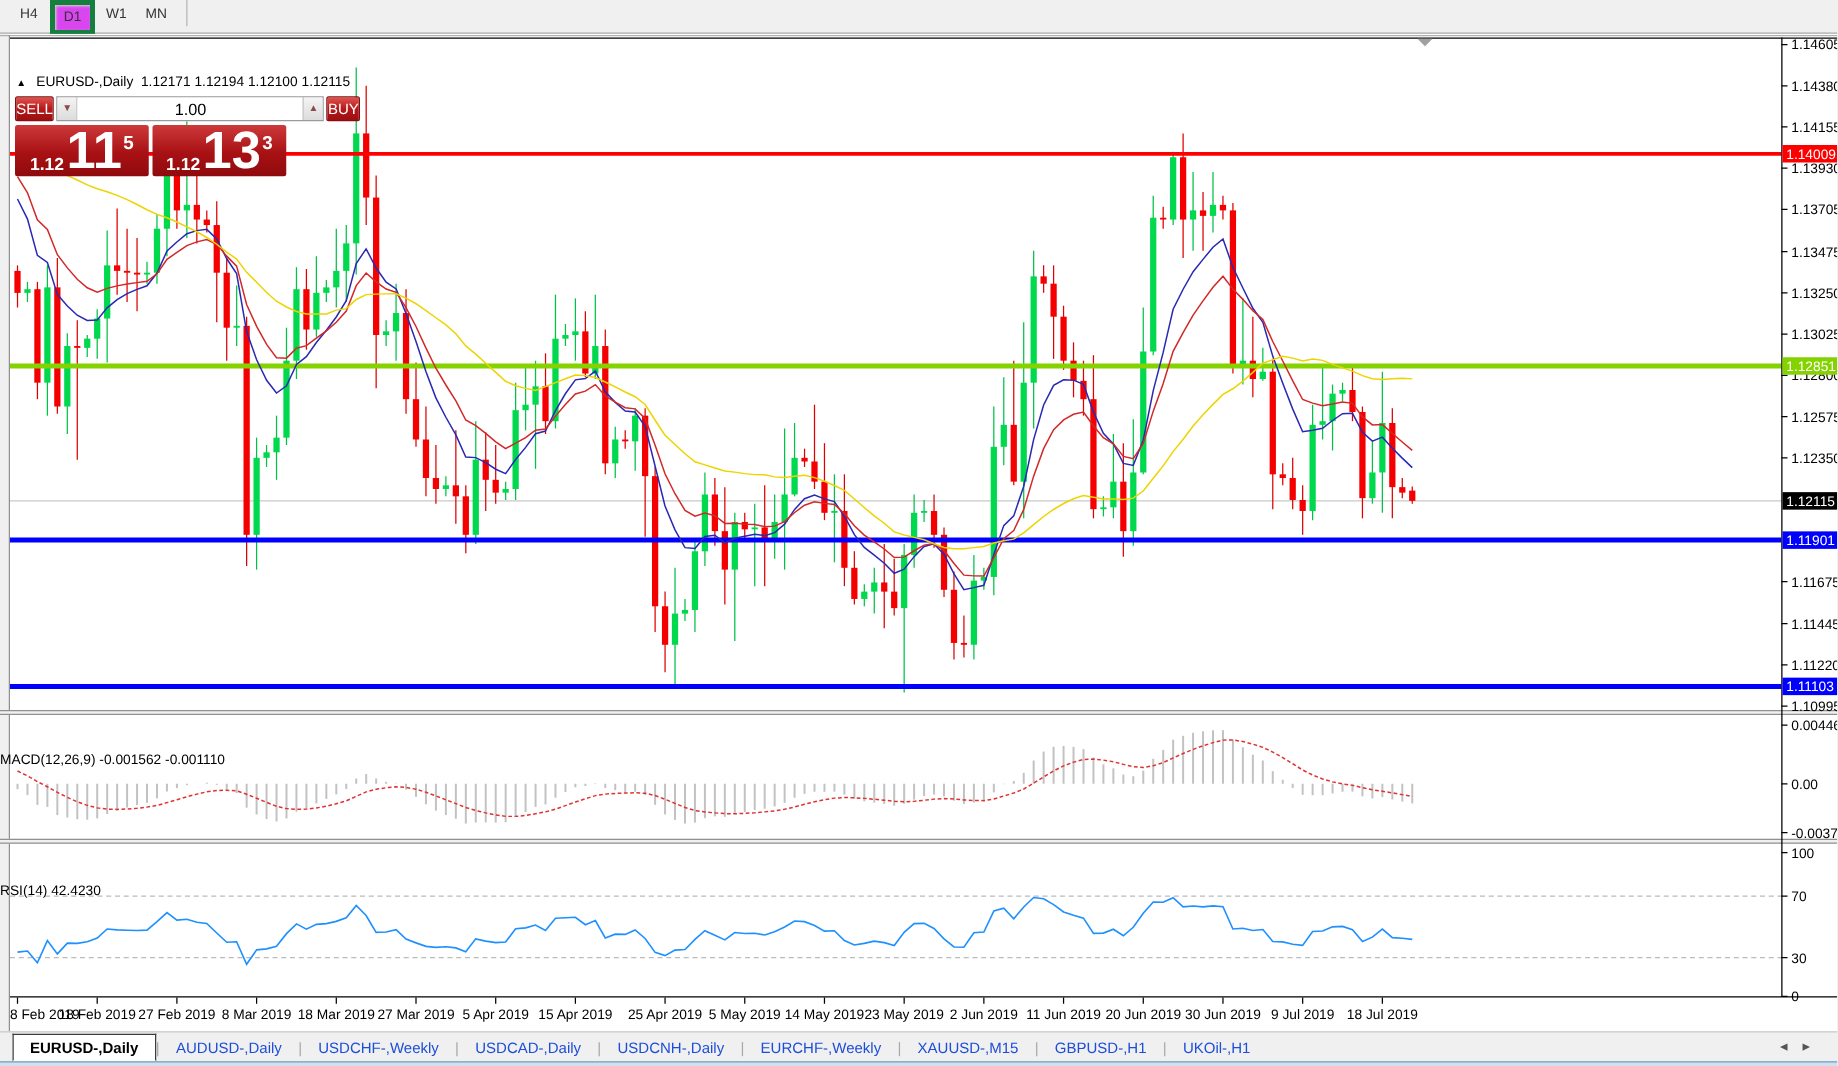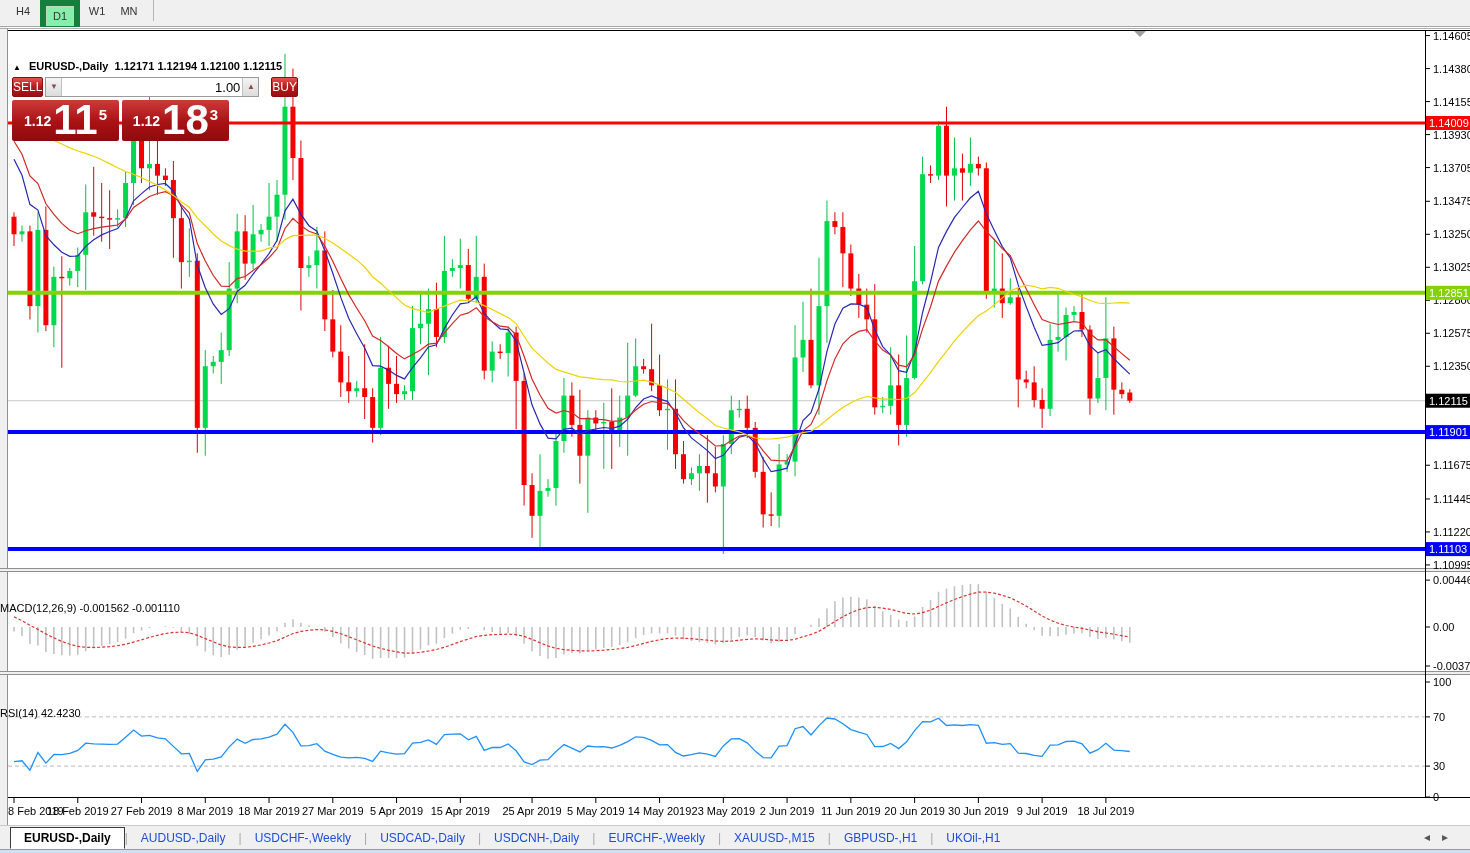--- a/index.html
+++ b/index.html
@@ -3,47 +3,47 @@
 <meta charset="utf-8">
 <style>
   html,body{margin:0;padding:0;background:#e8e8e8}
   #app{position:relative;width:1470px;height:853px;background:#fff;
        font-family:"Liberation Sans",sans-serif;overflow:hidden;user-select:none}
   
   .toolbar{position:absolute;top:0;left:0;width:1470px;height:27px;background:#f0f0f0;
            display:flex;align-items:flex-start;box-sizing:border-box;border-bottom:1px solid #a6a6a6;padding-left:8px}
   .tf-btn{width:28px;height:20px;line-height:20px;text-align:center;font-size:11px;color:#333;
           border:1px solid transparent;margin-right:2px;cursor:pointer}
-  .tf-btn.active{background:#86efac;border:6px solid #15803d;box-shadow:inset 1px 1px 2px #d0d0d0}
+  .tf-btn.active{background:#d946ef;border:4px solid #15803d;box-shadow:inset 1px 1px 2px #d0d0d0}
   .tf-sep{width:1px;height:21px;background:#b5b5b5;margin:0 7px}
   
   svg#chart{position:absolute;top:27px;left:0;display:block}
-  .symbol-line{position:absolute;left:13px;top:60px;font-size:11px;font-weight:bold;color:#000;white-space:nowrap}
+  .symbol-line{position:absolute;left:13px;top:60px;font-size:11px;font-weight:normal;color:#000;white-space:nowrap}
   .symbol-line .tri{font-size:8px;margin-right:5px;color:#000}
   .macd-label,.rsi-label{position:absolute;left:0;font-size:11px;color:#000;white-space:nowrap}
   .macd-label{top:602px}
   .rsi-label{top:707px}
   
   .trade-panel{position:absolute;left:12px;top:77px;width:219px}
   .tp-row1{display:flex;height:20px}
   .sell-btn,.buy-btn{width:56px;background:linear-gradient(#e0544e,#b5181a 50%,#9c0f12);color:#fff;
        font-size:12px;text-align:left;line-height:19px;border:1px solid #8a0c0f;border-radius:2px;cursor:pointer}
-  .buy-btn{margin-left:12px}
+  .buy-btn{margin-left:2px}
   .sell-btn{margin-right:2px}
   .vol-group{flex:1;display:flex;border:1px solid #9a9a9a;background:#fff;box-sizing:border-box}
   .vol-dn,.vol-up{width:15px;background:linear-gradient(#f4f4f4,#dcdcdc);color:#8a4b4b;font-size:8px;
        text-align:center;line-height:18px;cursor:pointer}
   .vol-dn{border-right:1px solid #c0c0c0}.vol-up{border-left:1px solid #c0c0c0}
-  .vol-input{flex:1;border:none;outline:none;text-align:right;font-size:13px;font-family:"Liberation Sans",sans-serif;min-width:0}
+  .vol-input{flex:1;border:none;outline:none;text-align:center;font-size:13px;font-family:"Liberation Sans",sans-serif;min-width:0}
   .tp-row2{display:flex;margin-top:3px}
   .price-box{width:107px;height:41px;background:linear-gradient(#cd3a3a,#a81114 55%,#8f0a0d);
        border-radius:2px;color:#fff;display:flex;align-items:flex-end;justify-content:center;
        padding-bottom:3px;box-sizing:border-box;cursor:pointer}
   .price-box + .price-box{margin-left:3px}
-  .pb-prefix{font-weight:bold;font-size:14px;margin:0 2px 10px 0;line-height:1}
+  .pb-prefix{font-weight:bold;font-size:14px;margin:0 2px 0 0;line-height:1}
   .pb-big{font-weight:bold;font-size:42px;line-height:0.85}
   .pb-sup{font-weight:bold;font-size:15px;align-self:flex-start;margin:6px 0 0 1px}
   
   .tabbar{position:absolute;top:825px;left:0;width:1470px;height:24px;background:#f0f0f0;
           display:flex;align-items:center;box-sizing:border-box;border-top:1px solid #c9c9c9;padding-left:10px}
   .tab{font-size:12px;color:#1d4ed8;padding:3px 13px;cursor:pointer;white-space:nowrap}
   .tab.active{background:#fff;color:#000;font-weight:bold;border:1px solid #3c3c3c;border-bottom-color:#fff}
   .tab-sep{color:#a8a8a8;font-size:12px}
   .tab-arrows{position:absolute;right:10px;top:4px;font-size:12px;color:#555;letter-spacing:12px;cursor:pointer}
   .statusbar{position:absolute;top:849px;left:0;width:1470px;height:4px;background:#cfe0ef;border-top:1px solid #7a9cc6;box-sizing:border-box}
@@ -619,21 +619,21 @@
       <div class="buy-btn">BUY</div>
     </div>
     <div class="tp-row2">
       <div class="price-box">
         <span class="pb-prefix">1.12</span>
         <span class="pb-big">11</span>
         <span class="pb-sup">5</span>
       </div>
       <div class="price-box">
         <span class="pb-prefix">1.12</span>
-        <span class="pb-big">18</span>
+        <span class="pb-big">13</span>
         <span class="pb-sup">3</span>
       </div>
     </div>
   </div>
 
   <div class="macd-label">MACD(12,26,9) -0.001562 -0.001110</div>
   <div class="rsi-label">RSI(14) 42.4230</div>
 
   <div class="tabbar">
     <span class="tab active">EURUSD-,Daily</span>

